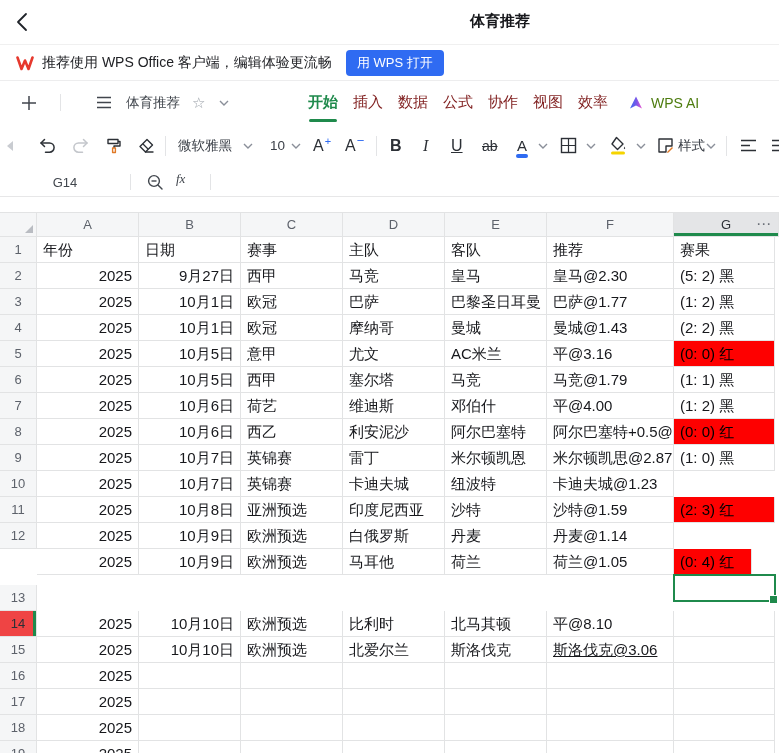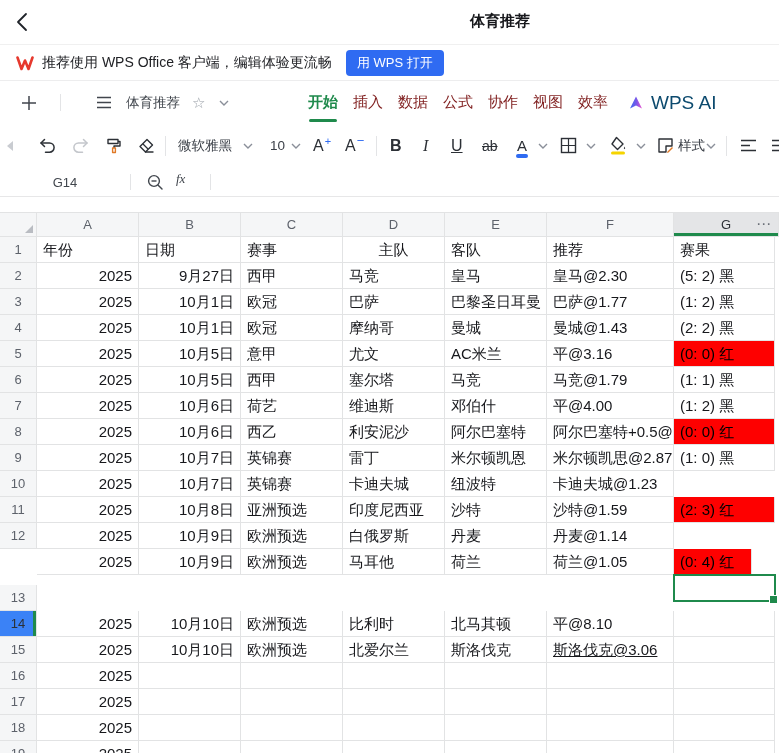--- a/index.html
+++ b/index.html
@@ -18,21 +18,21 @@
   .menubar{position:absolute;left:0;top:81px;width:779px;height:43px;background:#fff;border-bottom:1px solid #f2f2f2;}
   .mitem{position:absolute;top:0;height:43px;display:flex;align-items:center;}
   .vdiv{position:absolute;top:13px;width:1px;height:17px;background:#e3e4e6;}
   .doc-title{font-size:13.5px;color:#41464d;}
   .star{font-size:15px;color:#9aa0a8;line-height:1;}
   .tabs{position:absolute;left:308px;top:0;height:43px;display:flex;align-items:center;gap:15px;}
   .tab{font-size:15px;color:#7f1d1d;cursor:pointer;position:relative;white-space:nowrap;padding:0 0 1px 0;}
   .tab.active{color:#1f8a4c;font-weight:700;}
   .tab.active::after{content:"";position:absolute;left:1px;right:1px;bottom:-9px;height:3px;background:#1f8a4c;border-radius:2px;}
   .wpsai{position:absolute;left:628px;top:0;height:43px;display:flex;align-items:center;gap:7px;cursor:pointer;}
-  .wpsai span{font-size:19px;color:#0c4a6e;}
+  .wpsai span{font-size:14px;color:#4d7c0f;}
   
   .toolbar{position:absolute;left:0;top:124px;width:779px;height:44px;background:#fff;border-bottom:1px solid #e9e9ea;}
   .titem{position:absolute;top:0;height:43px;display:flex;align-items:center;cursor:pointer;}
   .tdiv{position:absolute;top:12px;width:1px;height:20px;background:#e3e4e6;}
   .fontname{font-size:13.5px;color:#3c4149;}
   .fsize{font-size:13.5px;color:#3c4149;}
   .tbtn{font-size:16px;color:#2c3036;}
   .bold{font-weight:700;}
   .ital{font-style:italic;font-family:"Liberation Serif",serif;}
   .undl{text-decoration:underline;}
@@ -43,21 +43,21 @@
   
   .fbar{position:absolute;left:0;top:168px;width:779px;height:28px;background:#fff;border-bottom:1px solid #e7e7e8;}
   .namebox{position:absolute;left:0;top:0;width:130px;height:28px;display:flex;align-items:center;justify-content:center;font-size:13px;color:#41464d;cursor:pointer;}
   .fx{position:absolute;left:176px;top:3px;font-size:13px;font-style:italic;font-family:"Liberation Serif",serif;color:#41464d;cursor:pointer;}
   
   .grid{position:absolute;left:0;top:212px;width:779px;height:541px;background:#fff;overflow:hidden;}
   .grow{display:flex;}
   .gcell{box-sizing:border-box;border-right:1px solid #e2e3e4;border-bottom:1px solid #e2e3e4;height:26px;line-height:25px;font-size:15px;color:#17181c;padding:0 6px;white-space:nowrap;overflow:hidden;background:#fff;}
   .ghead{box-sizing:border-box;height:25px;line-height:24px;background:#f5f6f7;color:#5d626b;font-size:13px;text-align:center;border-right:1px solid #e2e3e4;border-bottom:1px solid #e2e3e4;border-top:1px solid #e2e3e4;padding:0;cursor:pointer;}
   .gut{box-sizing:border-box;height:26px;line-height:25px;background:#f5f6f7;color:#5d626b;font-size:13px;text-align:center;border-right:1px solid #e2e3e4;border-bottom:1px solid #e2e3e4;padding:0;cursor:pointer;}
-  .gut.sel{background:#3b82f6;color:#2c3036;box-shadow:inset -3px 0 0 #1f8a4c;}
+  .gut.sel{background:#ef4444;color:#2c3036;box-shadow:inset -3px 0 0 #1f8a4c;}
   .ghead.sel{background:#e4e5e7;color:#2c3036;box-shadow:inset 0 -3px 0 #1f8a4c;}
   .num{text-align:right;}
   .redcell{background:#fe0000 !important;color:#000;}
   .corner{position:relative;}
   .corner::after{content:"";position:absolute;right:3px;bottom:3px;border-left:8px solid transparent;border-bottom:8px solid #b9bcc2;}
   .more-cols{position:absolute;left:752px;top:0;width:24px;height:25px;line-height:23px;text-align:center;color:#6b7078;font-size:15px;letter-spacing:1px;cursor:pointer;}
   .selbox{position:absolute;left:673px;top:362px;width:103px;height:28px;border:2px solid #1f8a4c;box-sizing:border-box;pointer-events:none;}
   .handle{position:absolute;right:-4px;bottom:-4px;width:7px;height:7px;background:#1f8a4c;border:1px solid #fff;}
   svg{display:block;}
 </style>
@@ -258,21 +258,21 @@
           <div class="ghead" style="width: 102px;">D</div>
           <div class="ghead" style="width: 102px;">E</div>
           <div class="ghead" style="width: 127px;">F</div>
           <div class="ghead sel" style="width: 105px;">G</div>
         </div>
         <div class="grow">
           <div class="gut" style="width: 37px;">1</div>
           <div class="gcell" style="width: 102px;">年份</div>
           <div class="gcell" style="width: 102px;">日期</div>
           <div class="gcell" style="width: 102px;">赛事</div>
-          <div class="gcell" style="width: 102px; text-align: center;">主队</div>
+          <div class="gcell" style="width: 102px;">主队</div>
           <div class="gcell" style="width: 102px;">客队</div>
           <div class="gcell" style="width: 127px;">推荐</div>
           <div class="gcell" style="width: 101px;">赛果</div>
         </div>
         <div class="grow">
           <div class="gut" style="width: 37px;">2</div>
           <div class="gcell num" style="width: 102px;">2025</div>
           <div class="gcell num" style="width: 102px;">9月27日</div>
           <div class="gcell" style="width: 102px;">西甲</div>
           <div class="gcell" style="width: 102px;">马竞</div>

